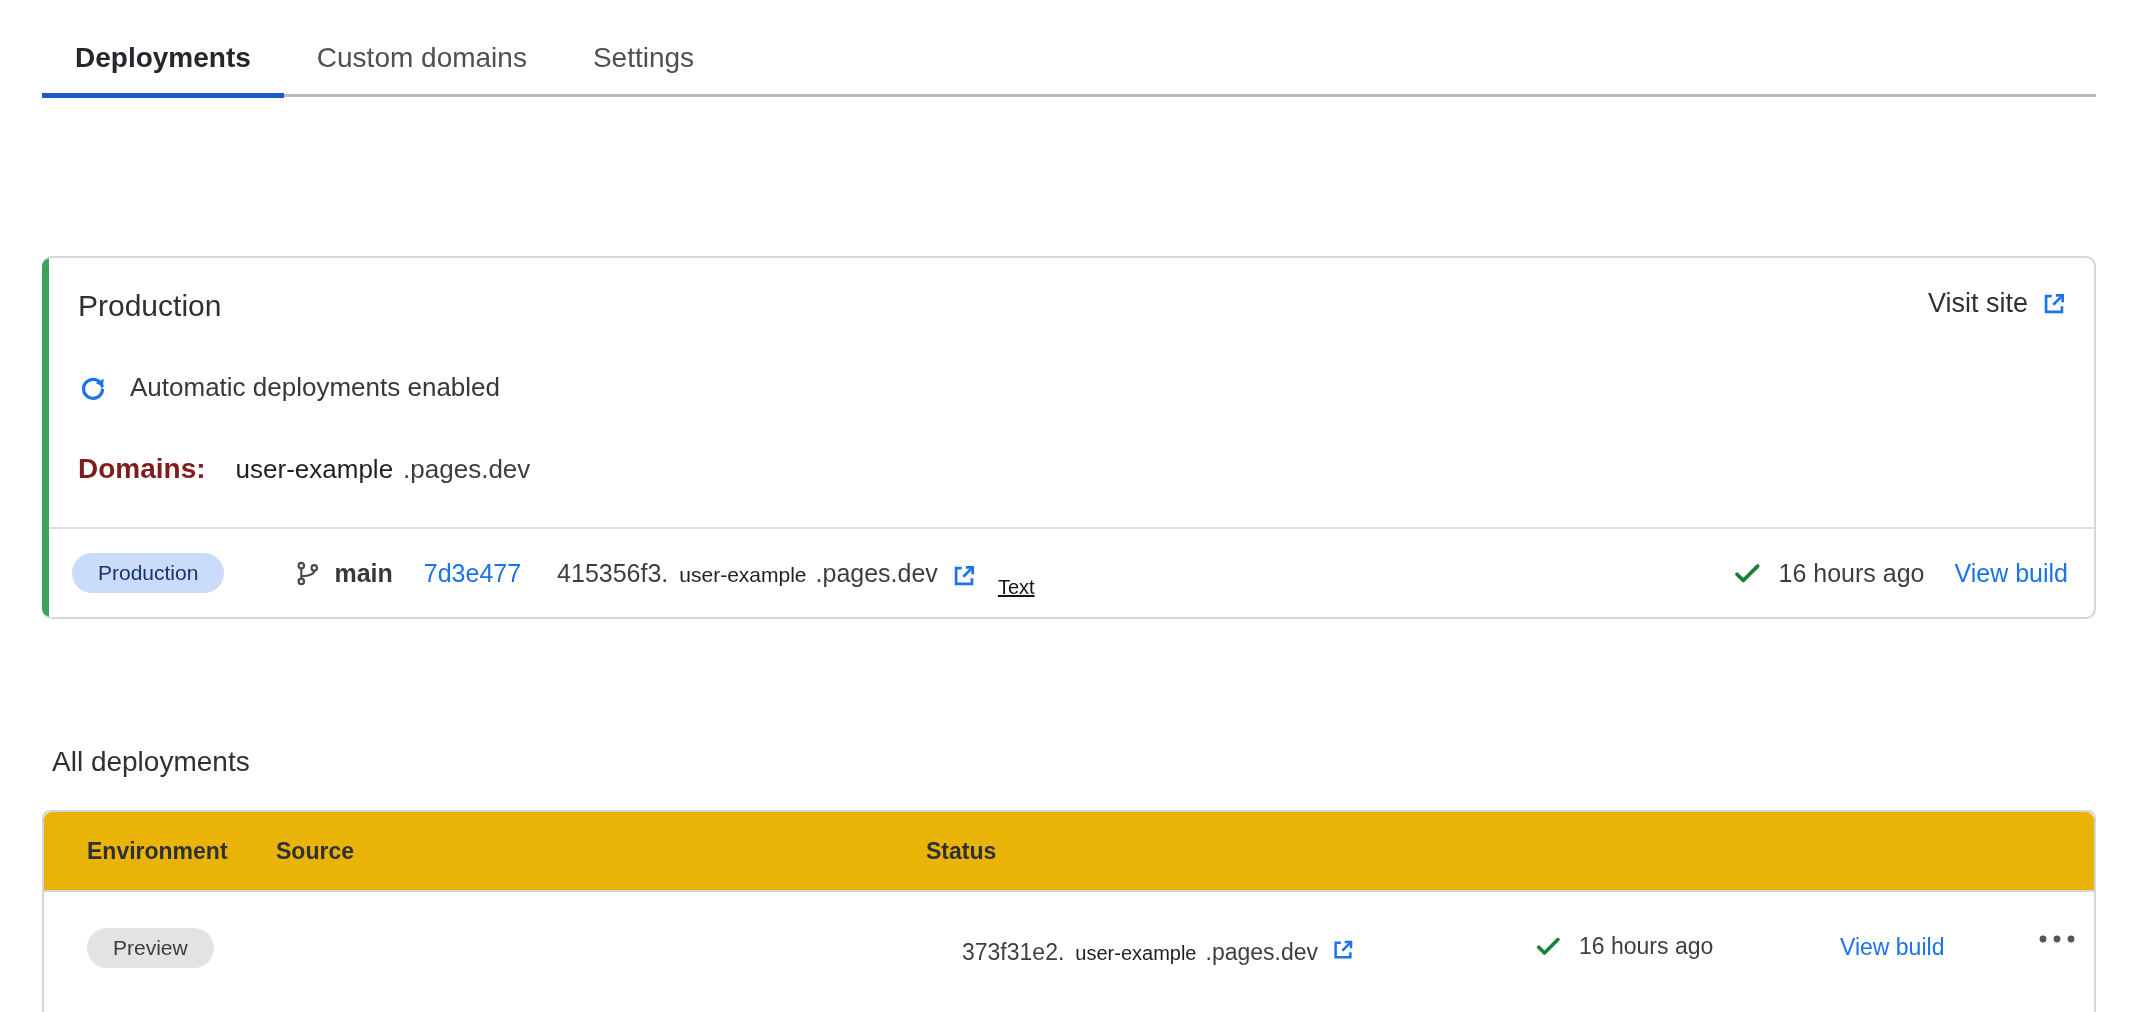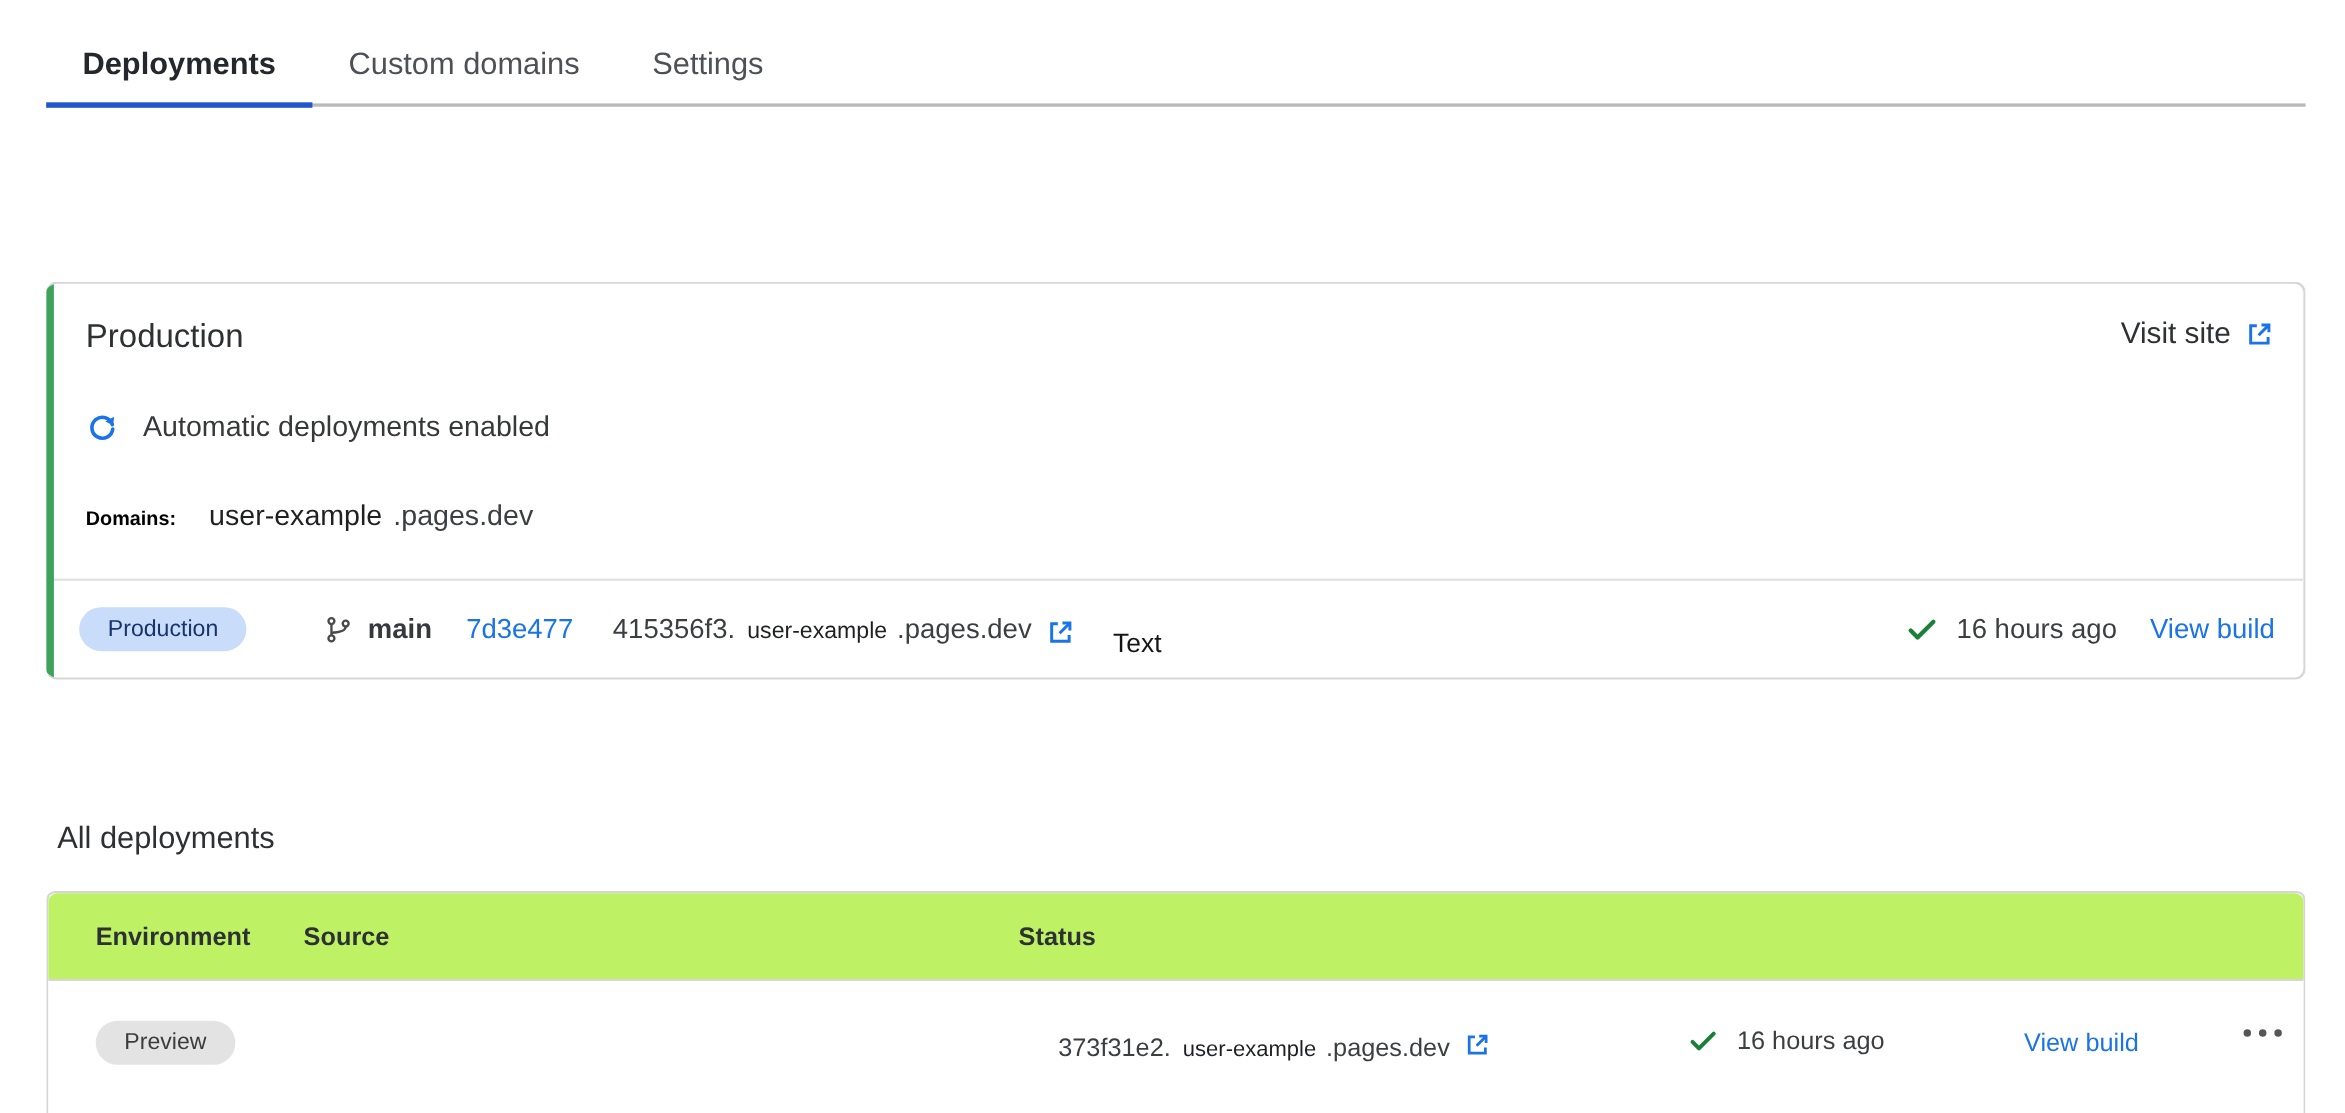--- a/index.html
+++ b/index.html
@@ -21,52 +21,52 @@
     border:2px solid #d6d6d6;border-radius:10px;background:#fff;overflow:hidden;
     border-left:none;
   }
   .card-accent{position:absolute;left:0;top:0;bottom:0;width:7px;background:#3ea25b;border-radius:6px 0 0 6px;}
   .card-inner{padding:0 26px 0 36px;}
   .card-head{display:flex;align-items:flex-start;justify-content:space-between;padding-top:30px;}
   .card-title{font-size:30px;font-weight:400;color:#2e3134;line-height:36px;margin:0;}
   .visit-link{display:flex;align-items:center;gap:12px;text-decoration:none;color:#2e3134;font-size:27px;cursor:pointer;}
   .auto-row{display:flex;align-items:center;gap:22px;margin-top:48px;font-size:26px;color:#36393a;}
   .domains-row{display:flex;align-items:baseline;margin-top:50px;padding-bottom:42px;}
-  .domains-label{font-size:18px;font-weight:700;color:#000000;}
+  .domains-label{font-size:28px;font-weight:700;color:#7f1d1d;}
   .domain-name{font-size:26px;color:#1e2022;margin-left:30px;}
   .domain-suffix{font-size:26px;color:#3c3f42;margin-left:10px;}
   .deploy-row{
     border-top:2px solid #e0e0e0;height:88px;display:flex;align-items:center;
     padding:0 26px 0 30px;margin:0 -26px 0 -36px;
   }
   .badge{display:inline-flex;align-items:center;height:40px;padding:0 26px;border-radius:21px;font-size:21px;white-space:nowrap;}
   .badge-production{background:#c9dcfa;color:#17356b;}
   .badge-preview{background:#e3e3e3;color:#3c3c3c;}
   .src-group{display:flex;align-items:center;margin-left:70px;gap:13px;text-align:center;}
   .branch-name{font-size:25px;font-weight:700;color:#36393a;}
   .link{color:#1a73e8;text-decoration:none;cursor:pointer;}
   .commit-link{font-size:25px;margin-left:31px;}
   .hash-group{display:flex;align-items:baseline;margin-left:36px;}
   .hash{font-size:25px;color:#3c3f42;}
   .anon{font-size:21px;color:#1e2022;margin:0 9px 0 11px;}
   .suffix{font-size:25px;color:#3c3f42;}
   .ext-icon{margin-left:12px;position:relative;top:3px;}
-  .note{font-size:24px;color:#151515;margin-left:34px;transform:translateY(14px);}
+  .note{font-size:20px;color:#151515;margin-left:20px;transform:translateY(14px);text-decoration:underline;}
   .flex-spacer{flex:1;}
   .status-group{display:flex;align-items:center;gap:17px;}
   .time-text{font-size:25px;color:#3c3f42;}
   .view-build{font-size:25px;margin-left:30px;}
   
   .section-title{position:absolute;left:42px;top:712px;margin:10px;font-size:28px;font-weight:400;color:#2e3134;line-height:36px;}
   .table{
     position:absolute;left:42px;top:788px;width:2054px;box-sizing:border-box;
     border:2px solid #d6d6d6;border-bottom:none;border-radius:8px 8px 0 0;background:#fff;
   }
   .thead,.trow{display:grid;grid-template-columns:232px 650px 608px 246px 240px 1fr;}
-  .thead{background:#bef264;height:78px;align-items:center;border-bottom:2px solid #d6d6d6;border-radius:8px 8px 0 0;}
+  .thead{background:#eab308;height:78px;align-items:center;border-bottom:2px solid #d6d6d6;border-radius:8px 8px 0 0;}
   .th{font-size:23px;font-weight:700;color:#2e3134;}
   .th.c1{padding-left:43px;}
   .trow{height:135px;border-bottom:2px solid #d6d6d6;background:#fff;}
   .td{box-sizing:border-box;}
   .td.c1{padding:36px 0 0 43px;}
   .td.c2{padding:40px 0 0 22px;}
   .td.c3{padding:42px 0 0 0;}
   .td.c4{padding:40px 0 0 0;}
   .td.c5{padding:42px 0 0 60px;}
   .td.c6{padding:40px 0 0 16px;}

